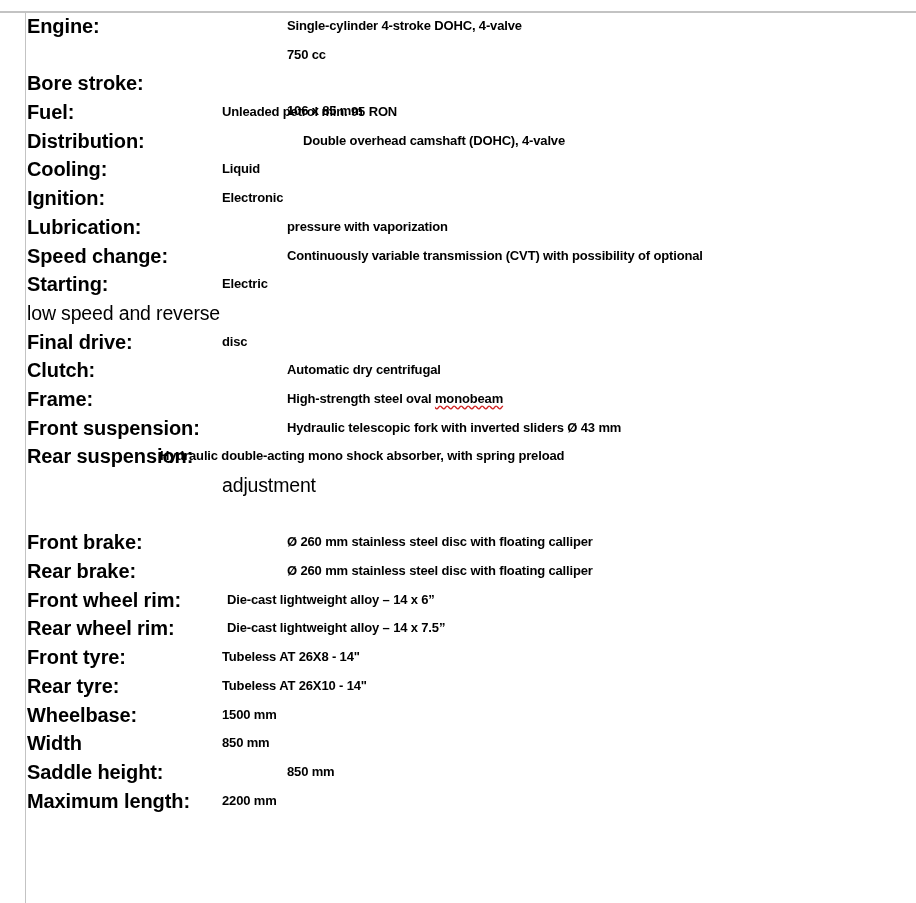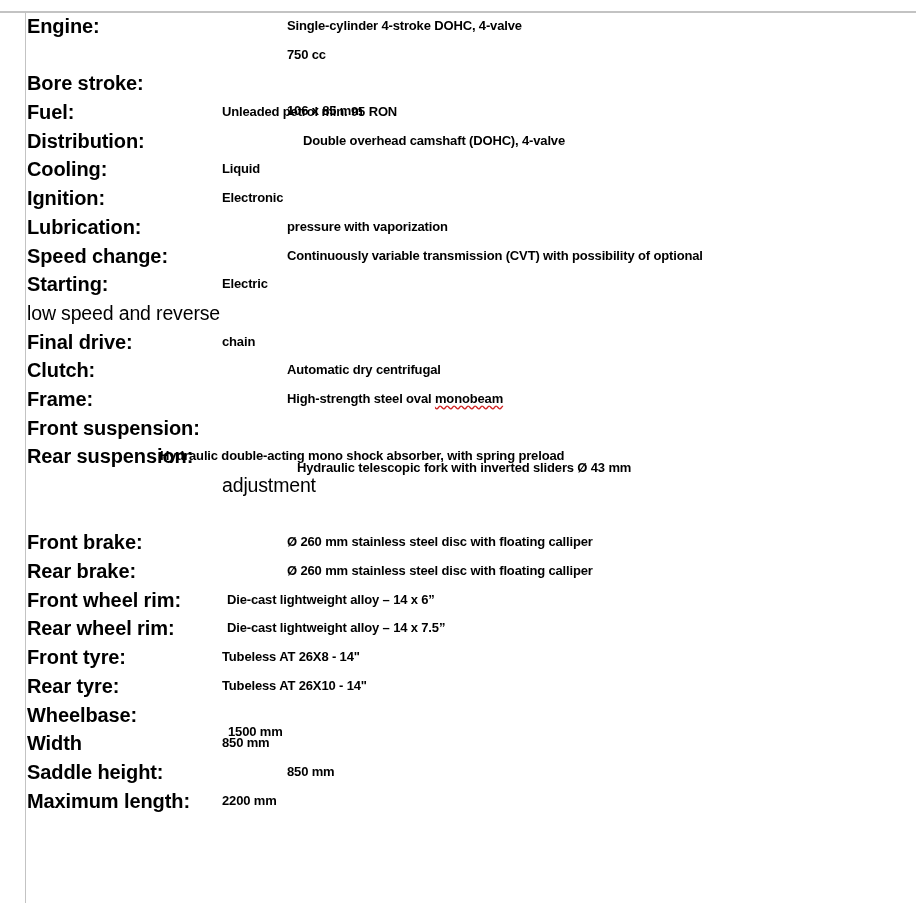--- a/index.html
+++ b/index.html
@@ -150,33 +150,33 @@
       </div>
       <div class="spec-row">
         <span class="spec-label">Starting:</span>
         <span class="spec-value" style="left: 222px;">Electric</span>
       </div>
       <div class="spec-cont">
         <span class="spec-cont-text" style="left: 27px;">low speed and reverse</span>
       </div>
       <div class="spec-row">
         <span class="spec-label">Final drive:</span>
-        <span class="spec-value" style="left: 222px;">chain</span>
+        <span class="spec-value" style="left: 222px;">disc</span>
       </div>
       <div class="spec-row">
         <span class="spec-label">Clutch:</span>
         <span class="spec-value" style="left: 287px;">Automatic dry centrifugal</span>
       </div>
       <div class="spec-row">
         <span class="spec-label">Frame:</span>
         <span class="spec-value" style="left: 287px;"><span>High-strength steel oval </span><span class="misspelled">monobeam</span></span>
       </div>
       <div class="spec-row">
         <span class="spec-label">Front suspension:</span>
-        <span class="spec-value" style="left: 297px; margin-top: 40px;">Hydraulic telescopic fork with inverted sliders Ø 43 mm</span>
+        <span class="spec-value" style="left: 287px;">Hydraulic telescopic fork with inverted sliders Ø 43 mm</span>
       </div>
       <div class="spec-row">
         <span class="spec-label">Rear suspension:</span>
         <span class="spec-value" style="left: 160px;">Hydraulic double-acting mono shock absorber, with spring preload</span>
       </div>
       <div class="spec-cont">
         <span class="spec-cont-text" style="left: 222px;">adjustment</span>
       </div>
       <div class="spacer-row"></div>
       <div class="spec-row">
@@ -198,21 +198,21 @@
       <div class="spec-row">
         <span class="spec-label">Front tyre:</span>
         <span class="spec-value" style="left: 222px;">Tubeless AT 26X8 - 14"</span>
       </div>
       <div class="spec-row">
         <span class="spec-label">Rear tyre:</span>
         <span class="spec-value" style="left: 222px;">Tubeless AT 26X10 - 14"</span>
       </div>
       <div class="spec-row">
         <span class="spec-label">Wheelbase:</span>
-        <span class="spec-value" style="left: 228px; margin-top: 17px;">1500 mm</span>
+        <span class="spec-value" style="left: 222px;">1500 mm</span>
       </div>
       <div class="spec-row">
         <span class="spec-label">Width</span>
         <span class="spec-value" style="left: 222px;">850 mm</span>
       </div>
       <div class="spec-row">
         <span class="spec-label">Saddle height:</span>
         <span class="spec-value" style="left: 287px;">850 mm</span>
       </div>
       <div class="spec-row">

